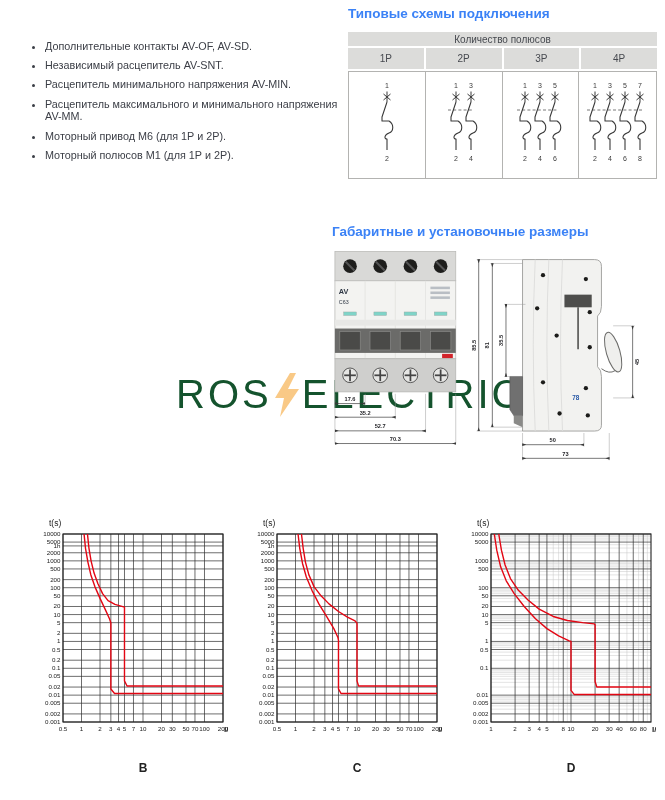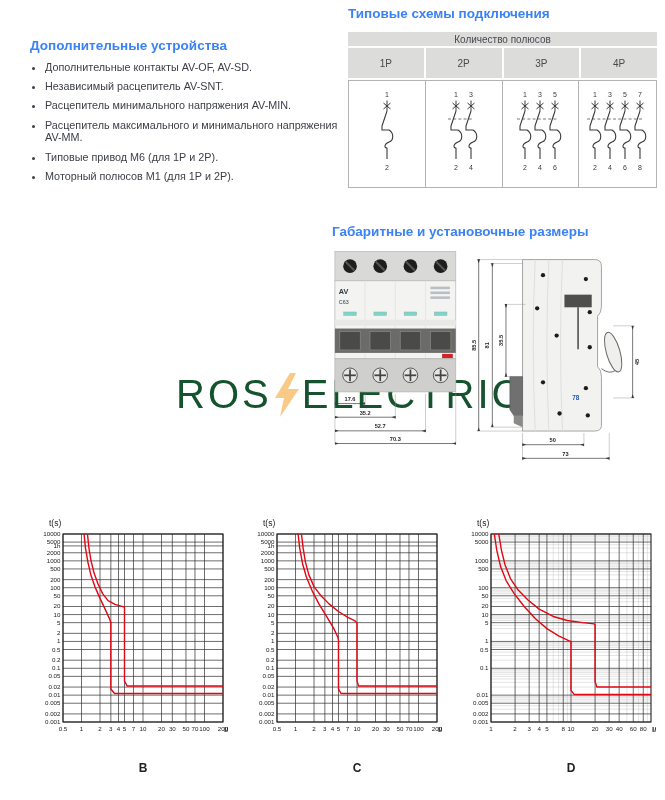--- a/index.html
+++ b/index.html
@@ -9,21 +9,21 @@
   .sec-title{font-size:13.5px;font-weight:bold;color:#3b82f6;margin:0 0 8px 0;}
   
   .bullets{margin:2px 0 0 0;padding-left:15px;}
   .bullets li{font-size:10.8px;color:#3b3e46;margin-bottom:6.5px;line-height:1.18;}
   .bullets li::marker{color:#3b3e46;}
   
   .tbl{margin-top:11px;width:309px;}
   .tbl-h1{background:#dcdcda;height:14px;display:flex;align-items:center;justify-content:center;
           font-size:10px;color:#46494f;margin-bottom:2px;}
   .tbl-h2{display:grid;grid-template-columns:repeat(4,1fr);gap:2px;margin-bottom:2px;}
-  .tbl-h2>div{background:#dcdcda;height:30px;display:flex;align-items:center;justify-content:center;
+  .tbl-h2>div{background:#dcdcda;height:21px;display:flex;align-items:center;justify-content:center;
           font-size:10px;color:#46494f;}
   .tbl-d{display:grid;grid-template-columns:repeat(4,1fr);border:1px solid #b3b3b1;background:#fff;}
   .tbl-d>div{height:106px;display:flex;align-items:center;justify-content:center;border-right:1px solid #b3b3b1;}
   .tbl-d>div:last-child{border-right:none;}
   
   .draw-row{display:flex;gap:8px;margin-top:10px;align-items:flex-start;}
   
   .charts{display:flex;gap:14px;margin-top:2px;}
   .chart{width:200px;height:266px;}
   
@@ -37,27 +37,26 @@
 
   <div class="wm">
     <span>ROS</span>
     <svg width="24" height="44" viewBox="0 0 24 44">
       <polygon points="15,0 0,25 9,25 5,44 24,16 13,16 21,0" fill="#f9c986"></polygon>
     </svg>
     <span>ELECTRIC</span>
   </div>
 
   <section class="sec" style="left:30px;top:38px;width:322px;">
-    <h2 class="sec-title">Дополнительные устройства</h2>
     <ul class="bullets">
       <li>Дополнительные  контакты AV-OF, AV-SD.</li>
       <li>Независимый расцепитель  AV-SNT.</li>
       <li>Расцепитель минимального напряжения AV-MIN.</li>
       <li>Расцепитель максимального и минимального напряжения AV-MM.</li>
-      <li>Типовые привод М6 (для 1Р и 2Р).</li>
+      <li>Моторный привод М6 (для 1Р и 2Р).</li>
       <li>Моторный полюсов М1 (для 1Р и 2Р).</li>
     </ul>
   </section>
 
   <section class="sec" style="left:348px;top:6px;width:309px;">
     <h2 class="sec-title">Типовые схемы подключения</h2>
     <div class="tbl">
       <div class="tbl-h1">Количество полюсов</div>
       <div class="tbl-h2">
         <div>1P</div>

